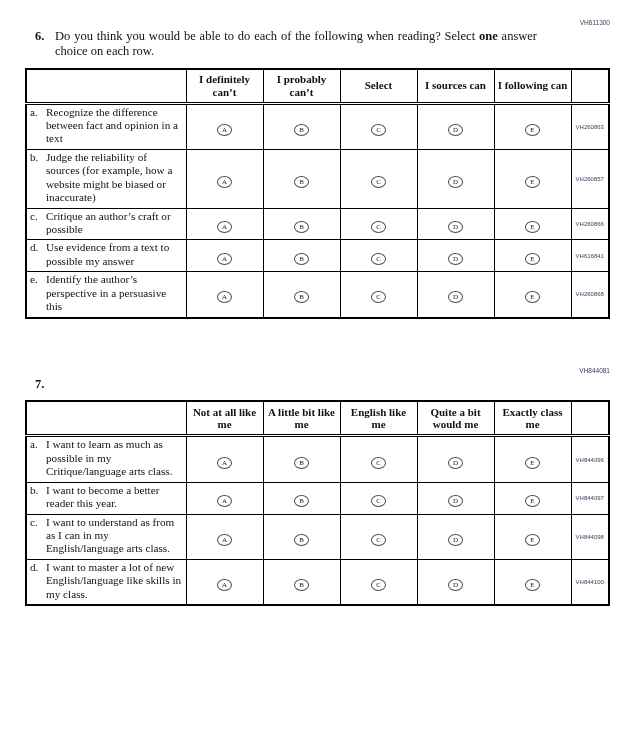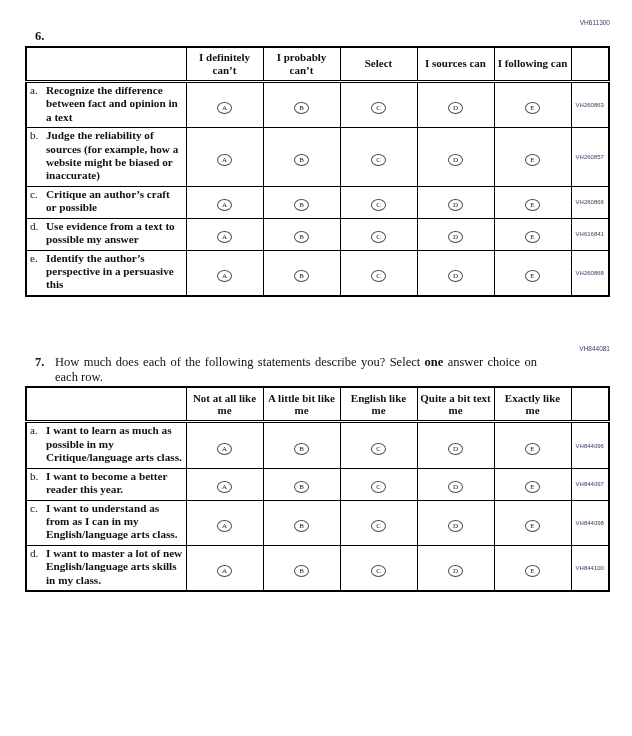--- a/index.html
+++ b/index.html
@@ -14,52 +14,53 @@
   .vh-top{
     text-align:right;padding-right:22px;height:9px;
     font-family:"Liberation Sans", sans-serif;font-size:6.5px;color:#3c3c5e;
   }
   .q-text{display:flex;margin:1px 0 0 35px;font-size:12.5px;line-height:1.18;}
   .q-num{font-weight:bold;flex:0 0 20px;}
   .q-body{width:482px;text-align:justify;}
   .b{font-weight:bold;}
   table.resp{
     border-collapse:collapse;table-layout:fixed;width:583px;
-    margin:2px 0 0 25px;border:2px solid #000;
+    margin:9px 0 0 25px;border:2px solid #000;
   }
   table.resp th{
     border:1px solid #000;border-bottom:3px double #000;
     font-size:11px;font-weight:bold;text-align:center;vertical-align:middle;
     height:30px;padding:1px 2px;line-height:1.15;
   }
   table.resp td{border:1px solid #000;}
   td.lbl{vertical-align:top;padding:1px 3px 3px 3px;font-size:11.2px;line-height:1.2;}
   .lbl-in{display:flex;}
   .ltr{flex:0 0 16px;}
-  .rtxt{flex:1;font-weight:bold;}
+  .rtxt{flex:1;}
   td.opt{text-align:center;vertical-align:middle;}
   .bubble{
     display:inline-block;width:13px;height:10px;border:1px solid #4a4a4a;
     border-radius:50%;font-size:7px;line-height:10px;text-align:center;
     color:#222;cursor:pointer;
   }
   td.codecell{
     text-align:center;vertical-align:middle;padding:0 1px;
     font-family:"Liberation Sans", sans-serif;font-size:6px;color:#3c3c5e;
   }
 </style>
 </head>
 <body>
 
 <div class="page">
 
   <section class="question sec1">
     <div class="vh-top">VH611300</div>
     <div class="q-text">
       <span class="q-num">6.</span>
+      <span class="q-body"><span>Do you think you would be able to do each of the following when reading? Select </span><span class="b">one</span><span> answer choice on each row.</span></span>
     </div>
 
     <table class="resp">
       <colgroup>
         <col style="width:160px">
           <col style="width:77px">
           <col style="width:77px">
           <col style="width:77px">
           <col style="width:77px">
           <col style="width:77px">
@@ -146,41 +147,40 @@
         <td class="codecell">VH260868</td>
       </tr>
     </tbody>
       </table>
   </section>
 
   <section class="question sec2">
     <div class="vh-top">VH844081</div>
     <div class="q-text">
       <span class="q-num">7.</span>
-      <span class="q-body"><span>How much does each of the following statements describe you? Select </span><span class="b">one</span><span> answer choice on each row.</span></span>
     </div>
 
     <table class="resp">
       <colgroup>
         <col style="width:160px">
           <col style="width:77px">
           <col style="width:77px">
           <col style="width:77px">
           <col style="width:77px">
           <col style="width:77px">
           <col style="width:38px">
       </colgroup>
       <tbody>
           <tr>
         <th></th>
         <th>Not at all like me</th>
         <th>A little bit like me</th>
         <th>English like me</th>
-        <th>Quite a bit text me</th>
-        <th>Exactly like me</th>
+        <th>Quite a bit would me</th>
+        <th>Exactly class me</th>
         <th></th>
       </tr>
       <tr>
         <td class="lbl">
               <span class="lbl-in">
                 <span class="ltr">a.</span>
                 <span class="rtxt">I want to learn as much as possible in my Critique/language arts class.</span>
               </span>
             </td>
         <td class="opt"><span class="bubble">A</span></td>
@@ -215,21 +215,21 @@
         <td class="opt"><span class="bubble">B</span></td>
         <td class="opt"><span class="bubble">C</span></td>
         <td class="opt"><span class="bubble">D</span></td>
         <td class="opt"><span class="bubble">E</span></td>
         <td class="codecell">VH844098</td>
       </tr>
       <tr>
         <td class="lbl">
               <span class="lbl-in">
                 <span class="ltr">d.</span>
-                <span class="rtxt">I want to master a lot of new English/language arts skills in my class.</span>
+                <span class="rtxt">I want to master a lot of new English/language like skills in my class.</span>
               </span>
             </td>
         <td class="opt"><span class="bubble">A</span></td>
         <td class="opt"><span class="bubble">B</span></td>
         <td class="opt"><span class="bubble">C</span></td>
         <td class="opt"><span class="bubble">D</span></td>
         <td class="opt"><span class="bubble">E</span></td>
         <td class="codecell">VH844100</td>
       </tr>
     </tbody>

